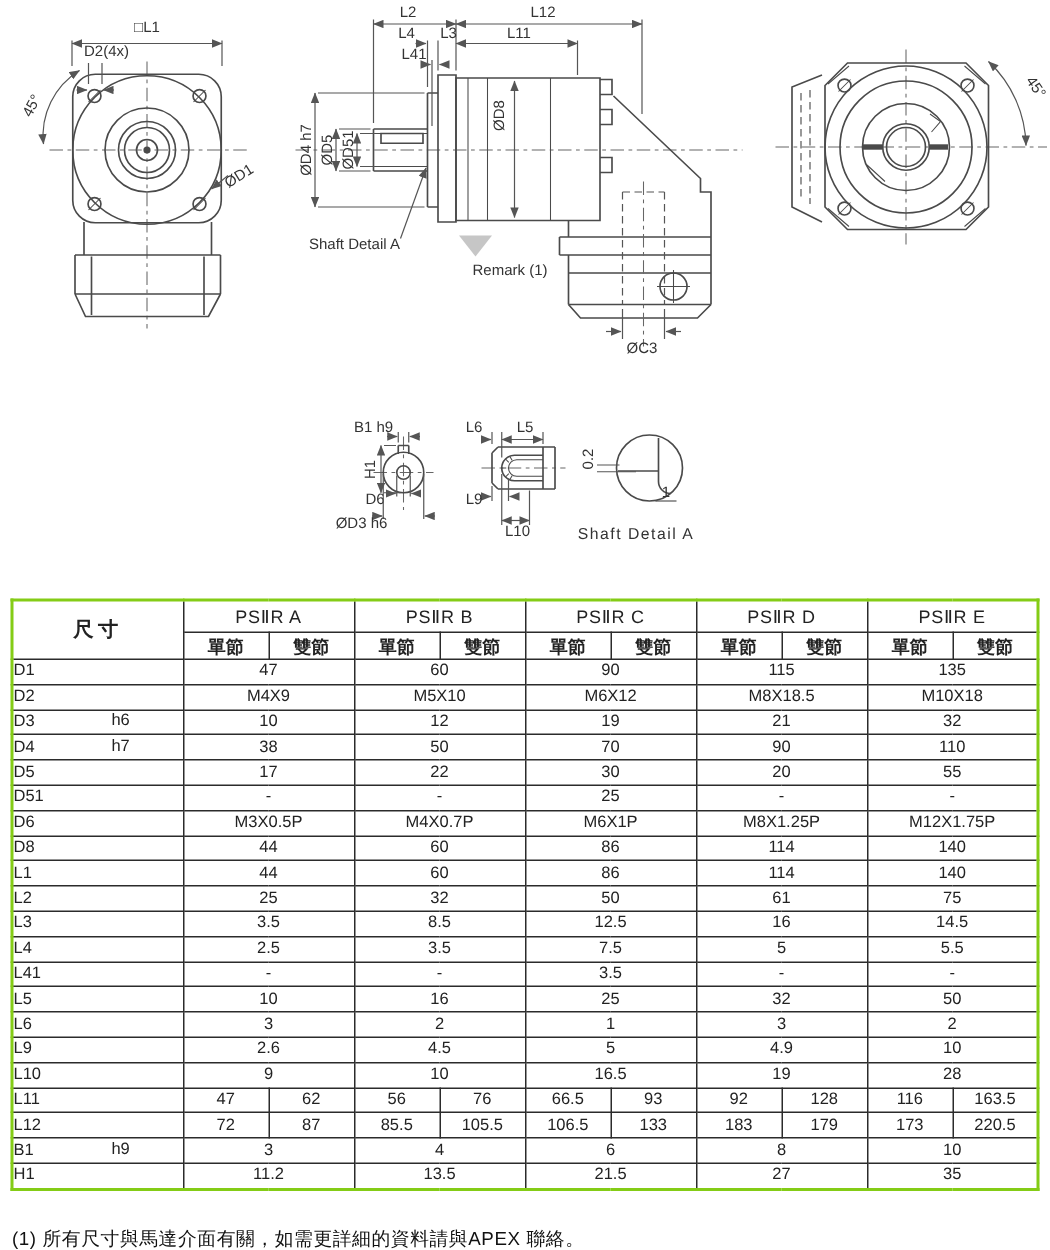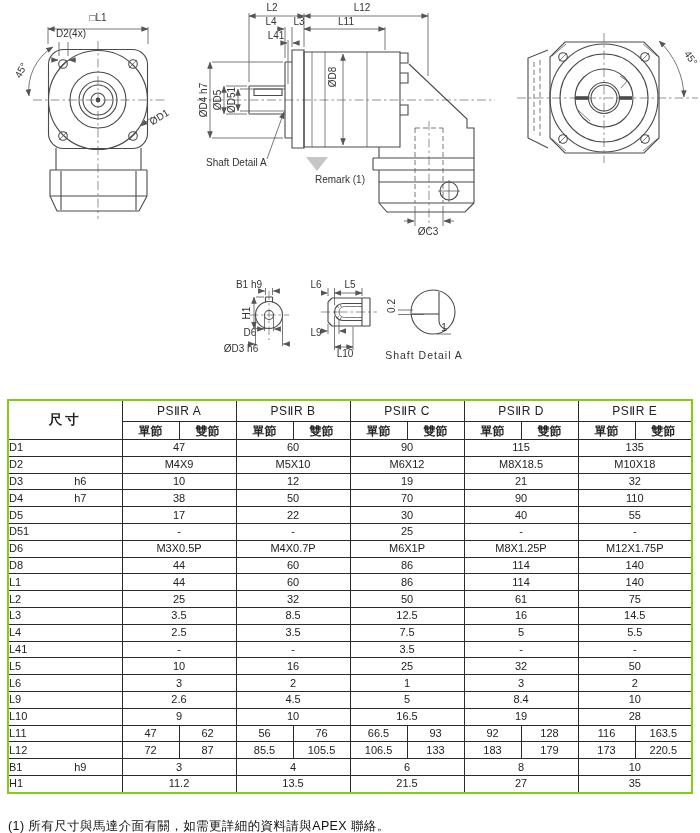--- a/index.html
+++ b/index.html
@@ -323,21 +323,21 @@
             <td colspan="2" class="val">50</td>
             <td colspan="2" class="val">70</td>
             <td colspan="2" class="val">90</td>
             <td colspan="2" class="val">110</td>
           </tr>
           <tr>
             <td class="lbl"><span>D5</span></td>
             <td colspan="2" class="val">17</td>
             <td colspan="2" class="val">22</td>
             <td colspan="2" class="val">30</td>
-            <td colspan="2" class="val">40</td>
+            <td colspan="2" class="val">20</td>
             <td colspan="2" class="val">55</td>
           </tr>
           <tr>
             <td class="lbl"><span>D51</span></td>
             <td colspan="2" class="val">-</td>
             <td colspan="2" class="val">-</td>
             <td colspan="2" class="val">25</td>
             <td colspan="2" class="val">-</td>
             <td colspan="2" class="val">-</td>
           </tr>
@@ -411,21 +411,21 @@
             <td colspan="2" class="val">2</td>
             <td colspan="2" class="val">1</td>
             <td colspan="2" class="val">3</td>
             <td colspan="2" class="val">2</td>
           </tr>
           <tr>
             <td class="lbl"><span>L9</span></td>
             <td colspan="2" class="val">2.6</td>
             <td colspan="2" class="val">4.5</td>
             <td colspan="2" class="val">5</td>
-            <td colspan="2" class="val">8.4</td>
+            <td colspan="2" class="val">4.9</td>
             <td colspan="2" class="val">10</td>
           </tr>
           <tr>
             <td class="lbl"><span>L10</span></td>
             <td colspan="2" class="val">9</td>
             <td colspan="2" class="val">10</td>
             <td colspan="2" class="val">16.5</td>
             <td colspan="2" class="val">19</td>
             <td colspan="2" class="val">28</td>
           </tr>

